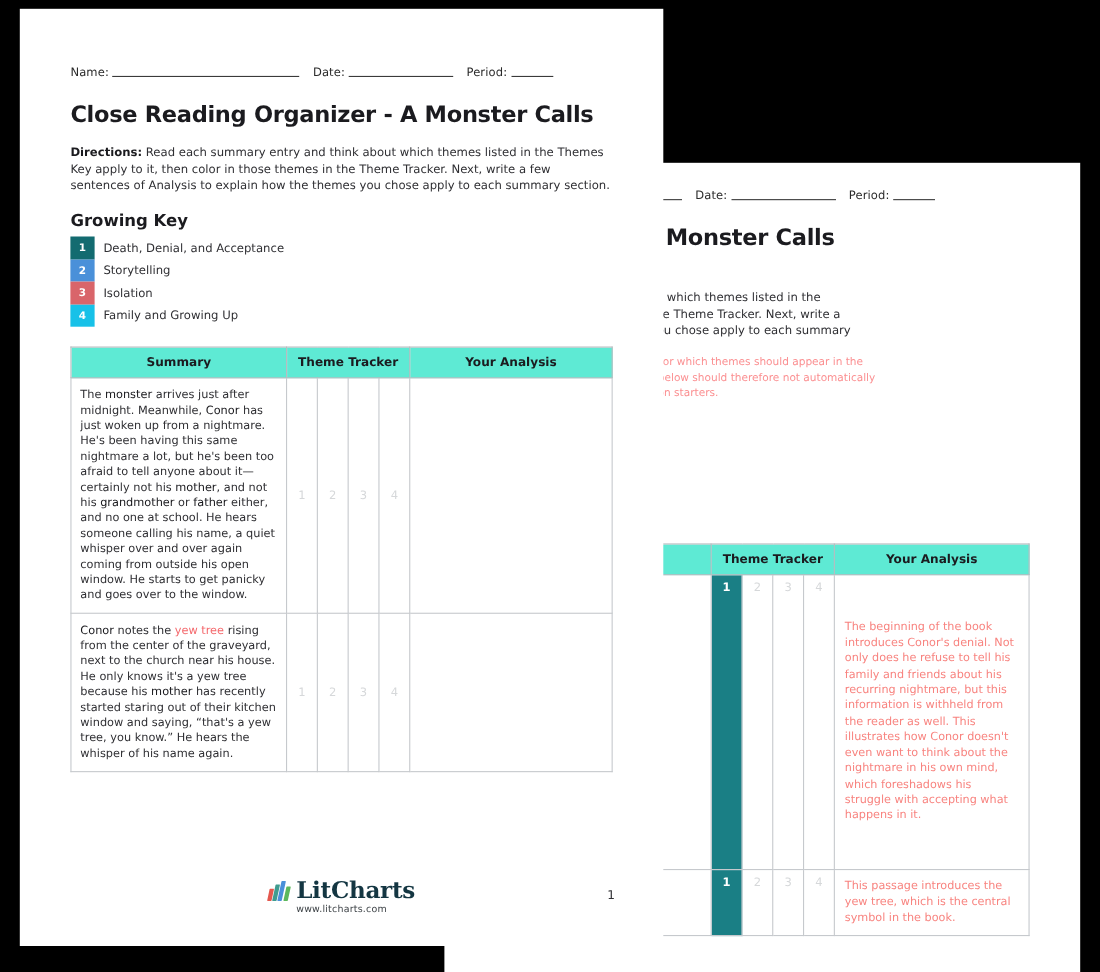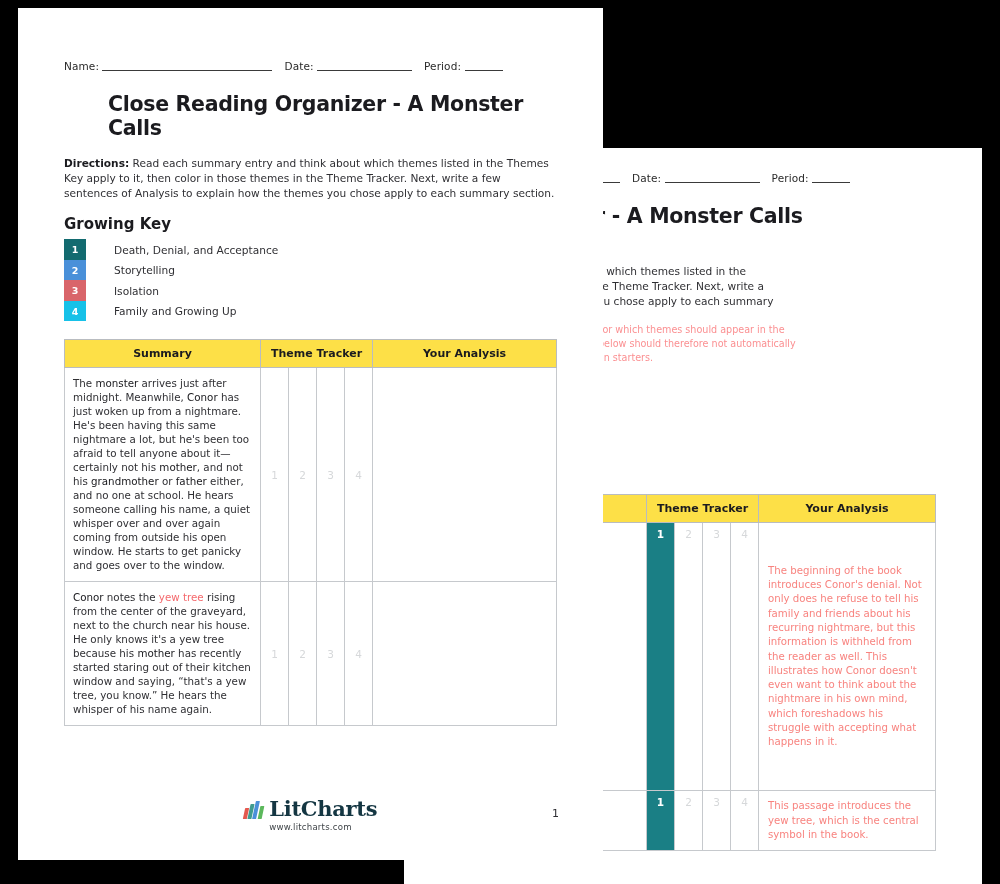--- a/index.html
+++ b/index.html
@@ -40,21 +40,21 @@
   }
   .namerow .rule { display: inline-block; border-bottom: 1px solid #3a3a3a; vertical-align: -1px; }
   .rule.r1 { width: 170px; }
   .rule.r2 { width: 95px; }
   .rule.r3 { width: 38px; }
   .namerow .gap { display: inline-block; width: 12px; }
 
   
   .doc-title {
     font-size: 20.5px; font-weight: bold; color: #1b1b1f;
-    letter-spacing: -0.3px; margin-bottom: 16px; margin-left: 44px;
+    letter-spacing: -0.3px; margin-bottom: 16px;
   }
   .teachers-head {
     font-size: 15px; font-weight: bold; color: #f4686c;
     margin: -10px 0 12px 0;
   }
   .directions {
     font-size: 10.6px; line-height: 1.43; color: #2f2f33;
     margin-bottom: 14px;
   }
   .directions b { font-weight: bold; color: #1b1b1f; }
@@ -64,34 +64,34 @@
   }
 
   
   .key-title { font-size: 15px; font-weight: bold; color: #1b1b1f; margin-bottom: 6px; }
   .key-row { display: flex; align-items: stretch; height: 20.5px; }
   .key-sw {
     width: 22px; display: flex; align-items: center; justify-content: center;
     color: #fff; font-size: 9.5px; font-weight: bold;
   }
   .key-label {
-    display: flex; align-items: center; padding-left: 28px;
+    display: flex; align-items: center; padding-left: 8px;
     font-size: 10.6px; color: #2f2f33;
   }
   .key-spacer { height: 18px; }
 
   
   table.organizer {
     width: 100%; border-collapse: collapse; table-layout: fixed;
     border: 1px solid #b9bcc0;
   }
   table.organizer th {
     font-size: 11px; font-weight: bold; color: #1b1b1f;
     padding: 7px 4px; text-align: center;
-    border: 1px solid #b9bcc0; background: #fde047;
+    border: 1px solid #b9bcc0; background: #5eead4;
   }
   table.organizer td {
     border: 1px solid #c6c9cd; vertical-align: middle;
     background: #fff;
   }
   td.summary {
     vertical-align: top; padding: 8px 8px 9px 8px;
     font-size: 10.3px; line-height: 1.36; color: #2f2f33;
   }
   td.summary b { font-weight: normal; color: #18181c; }

